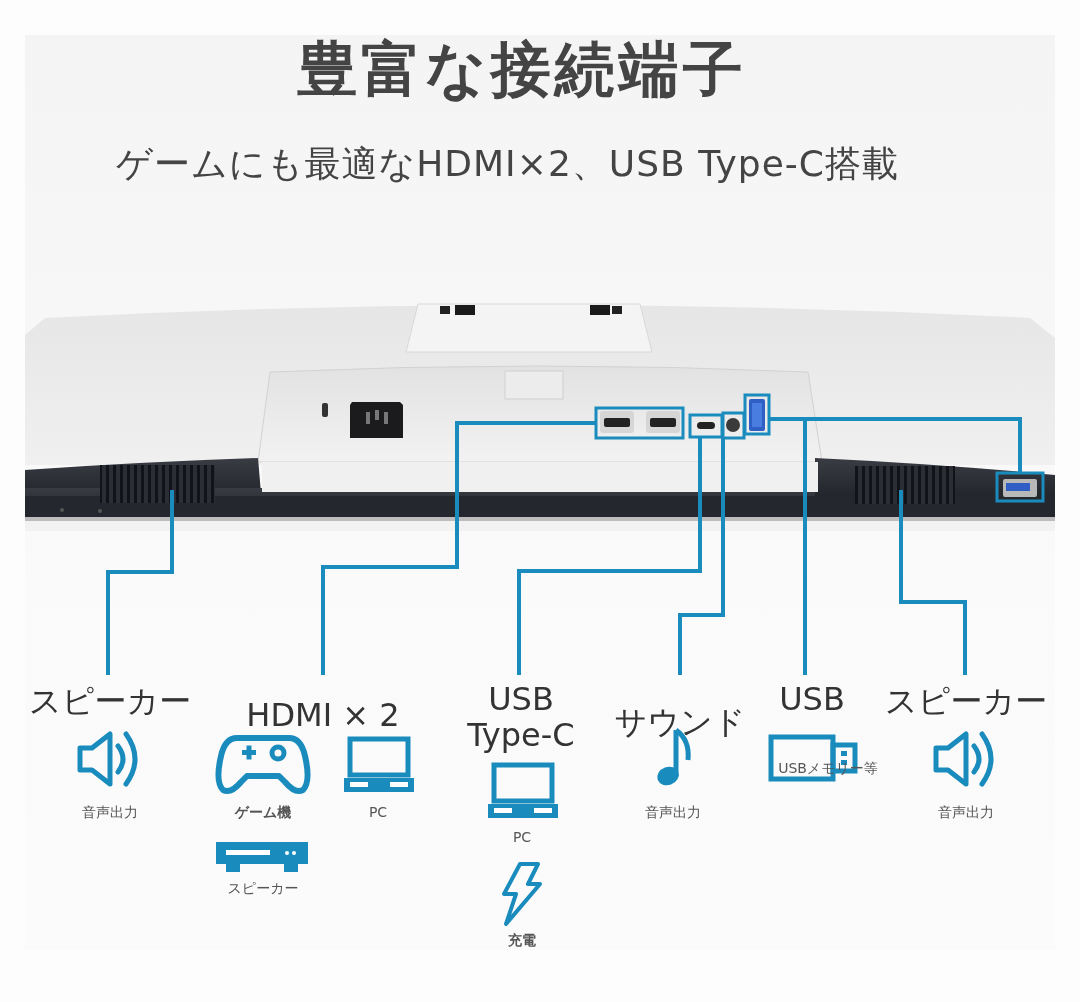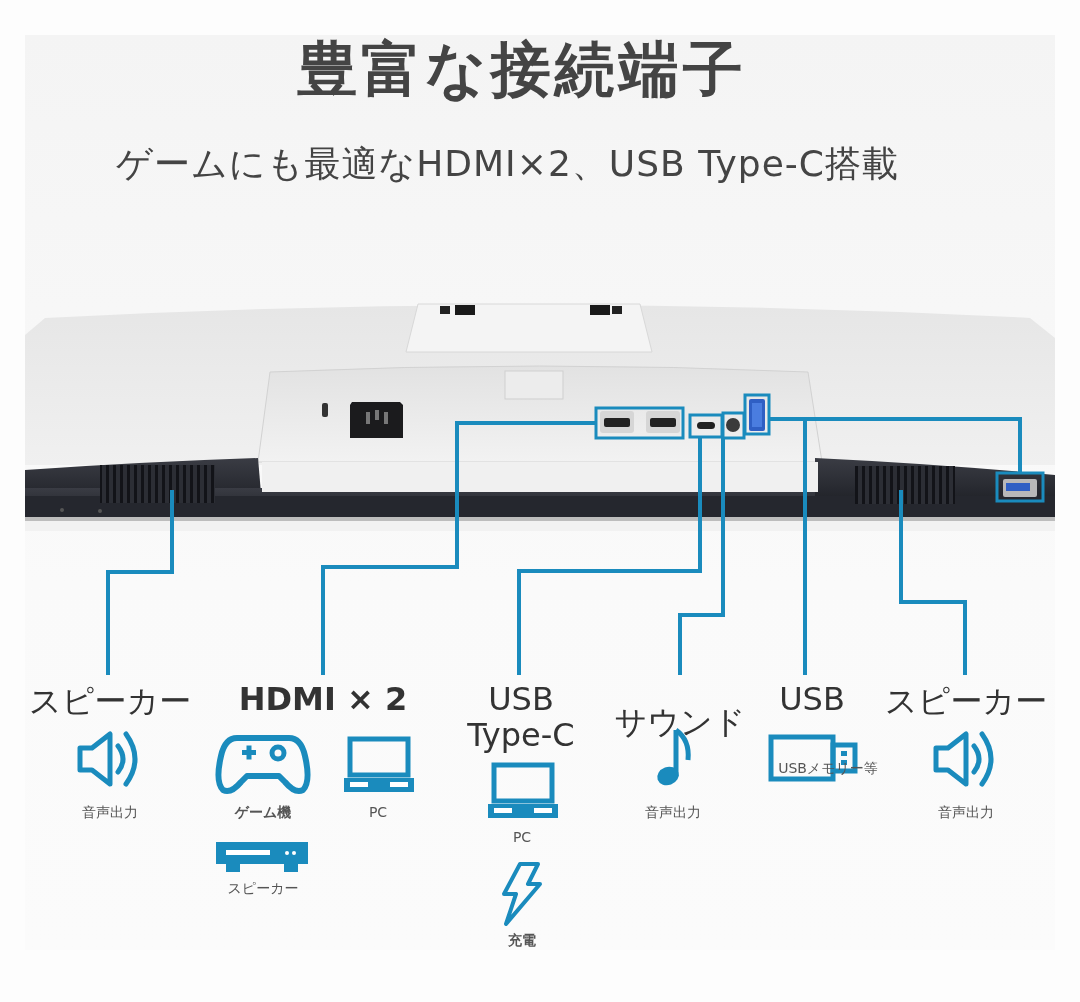--- a/index.html
+++ b/index.html
@@ -117,21 +117,21 @@
     <polyline points="723,437 723,615 680,615 680,675"></polyline>
 
     <polyline points="769,419 1020,419 1020,473"></polyline>
     <polyline points="805,419 805,675"></polyline>
 
     <polyline points="901,490 901,602 965,602 965,675"></polyline>
   </g>
 </svg>
 
 <div class="label" style="left:110px; top:680px;">スピーカー</div>
-<div class="label" style="left:323px; top:680px;font-weight:bold;">HDMI × 2</div>
+<div class="label" style="left:323px; top:696px;">HDMI × 2</div>
 <div class="label" style="left:521px; top:680px;">USB</div>
 <div class="label" style="left:521px; top:716px;">Type-C</div>
 <div class="label" style="left:680px; top:664px;margin-top:37px;">サウンド</div>
 <div class="label" style="left:812px; top:680px;">USB</div>
 <div class="label" style="left:966px; top:680px;">スピーカー</div>
 
 <svg class="icon" style="left:76px; top:728px;" width="68" height="62" viewBox="0 0 68 62">
   <path d="M4 20 L16 20 L34 6 L34 56 L16 42 L4 42 Z" fill="none" stroke="#1a8bbd" stroke-width="5" stroke-linejoin="round"></path>
   <path d="M42 18 Q52 31 42 44" fill="none" stroke="#1a8bbd" stroke-width="5" stroke-linecap="round"></path>
   <path d="M50 6 Q68 31 50 56" fill="none" stroke="#1a8bbd" stroke-width="5" stroke-linecap="round"></path>

